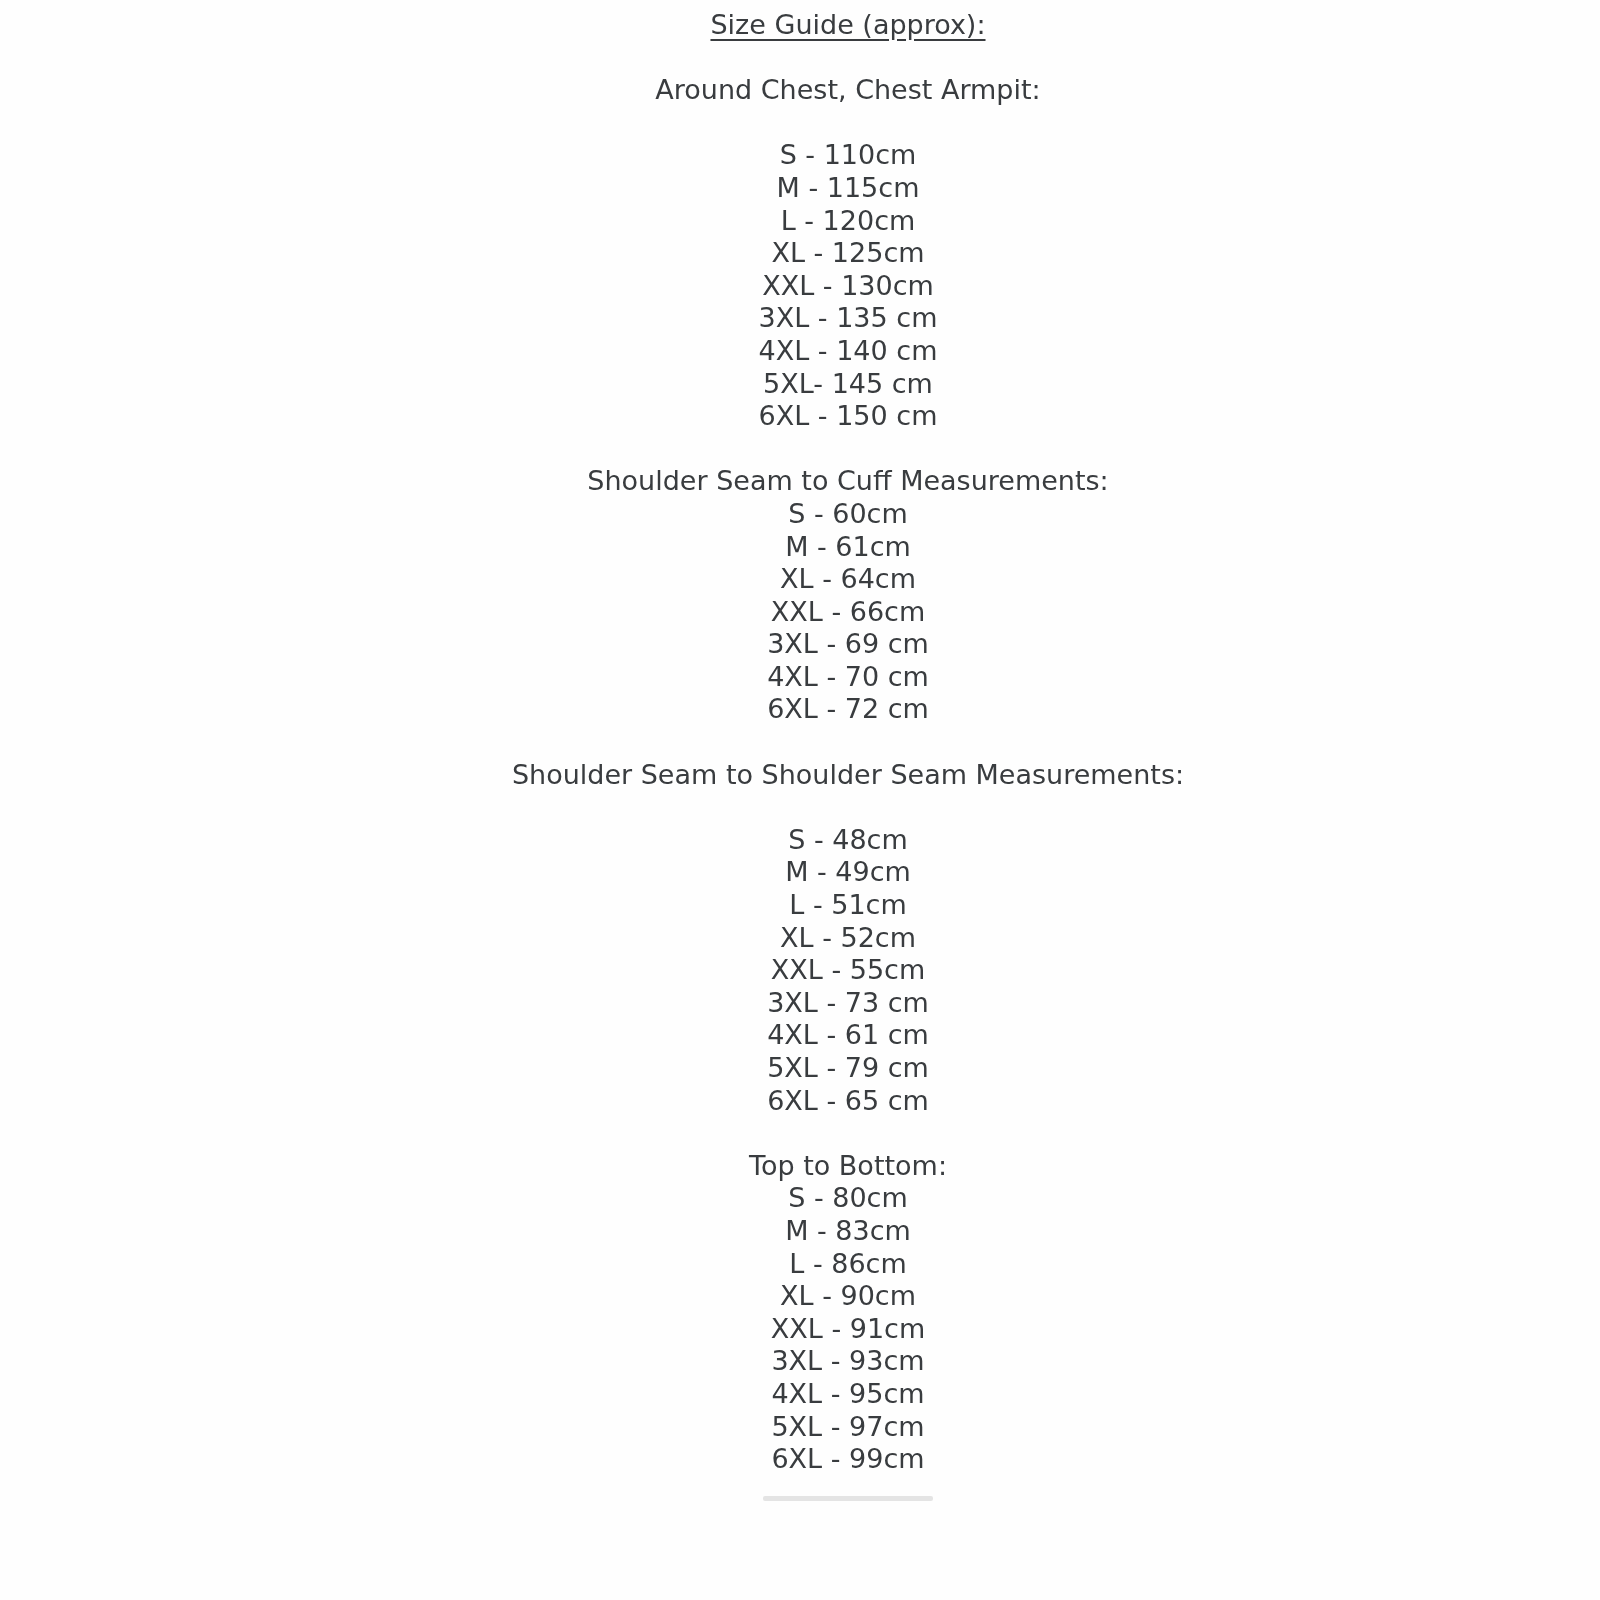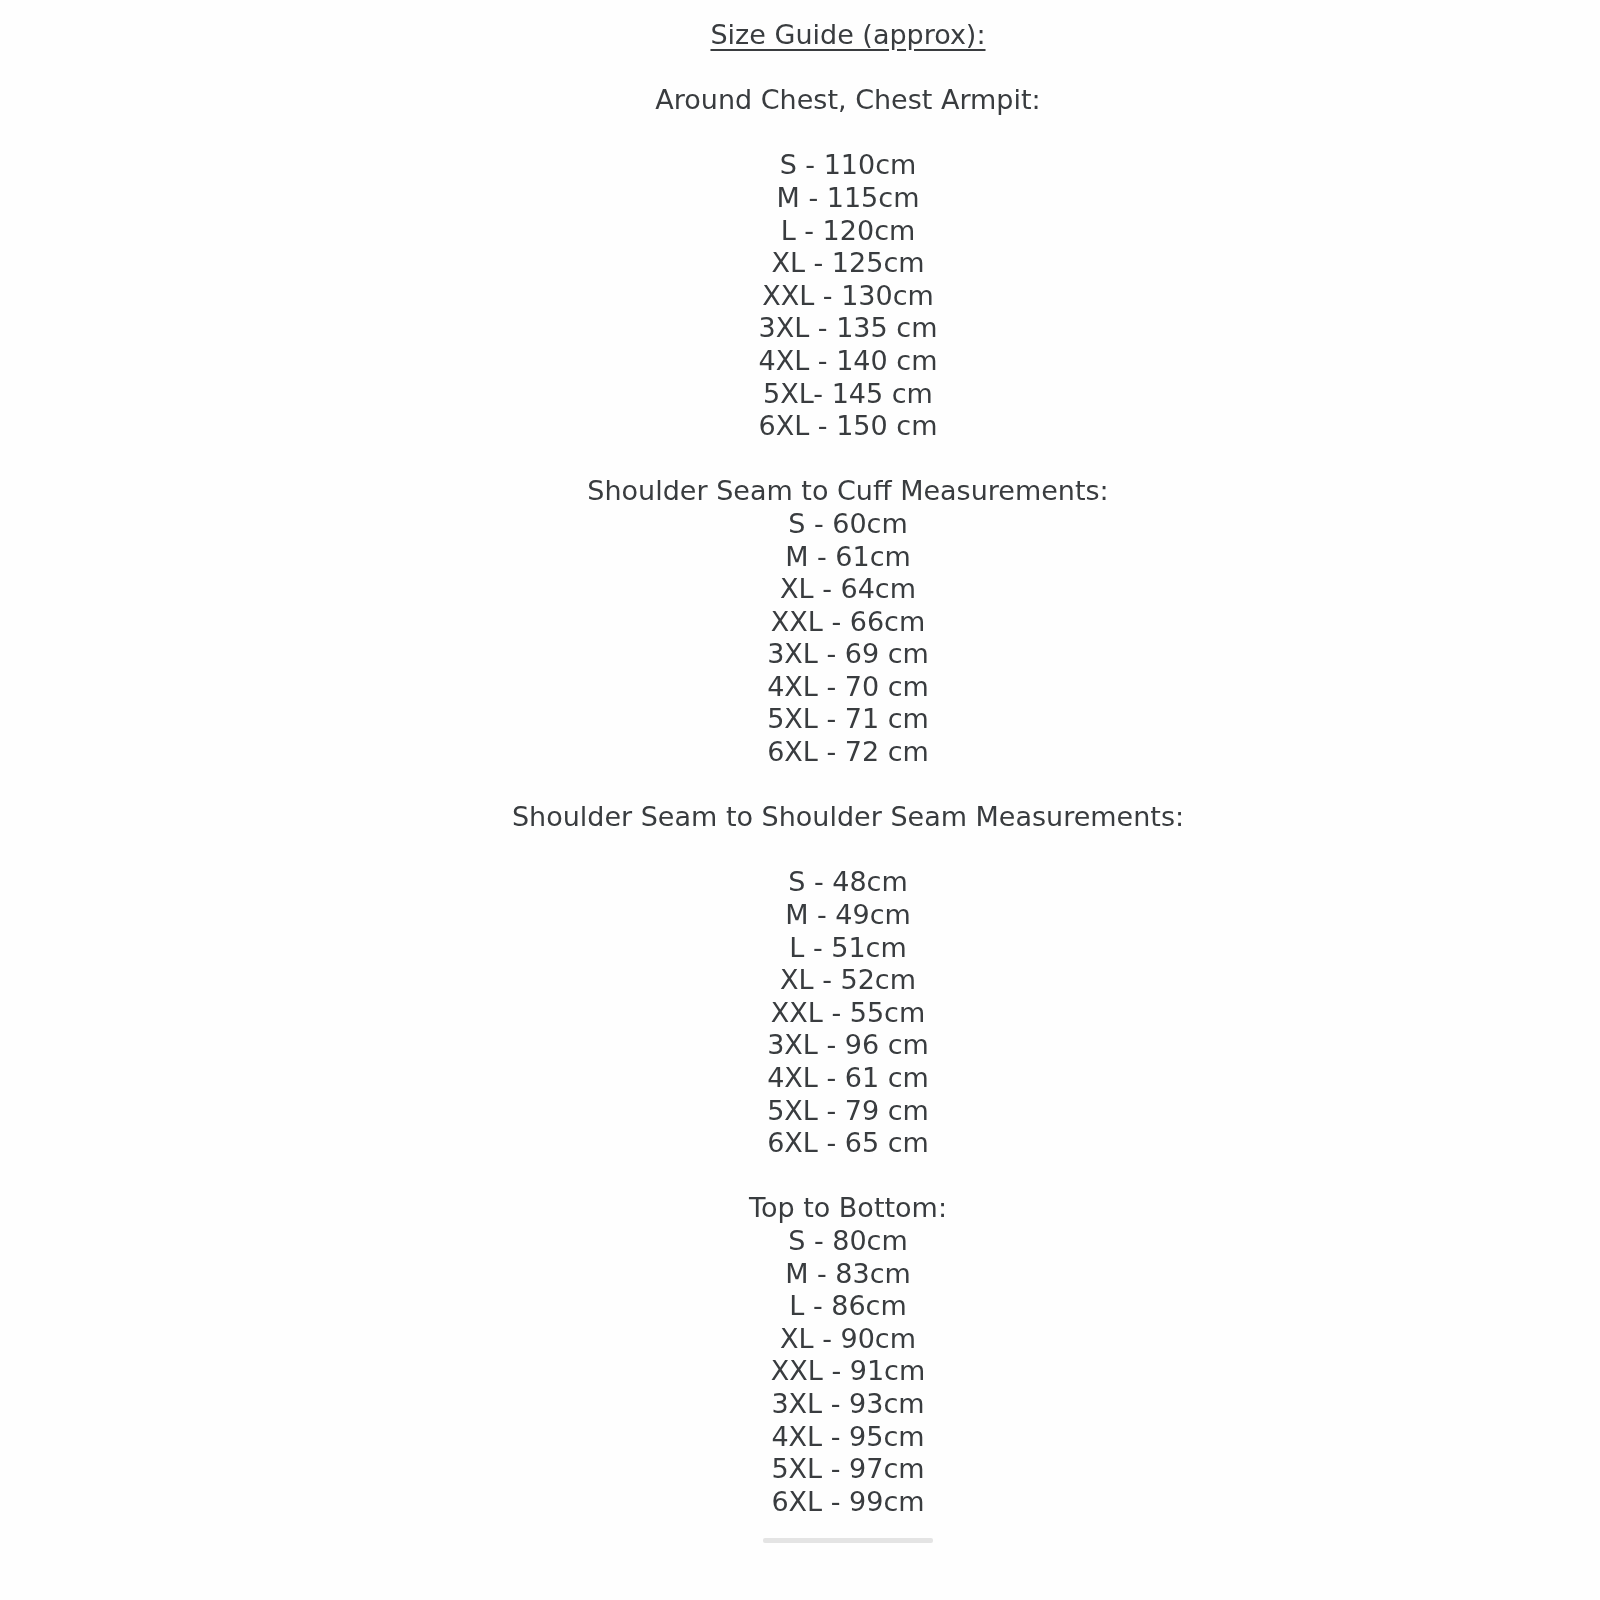--- a/index.html
+++ b/index.html
@@ -6,21 +6,21 @@
     margin: 0;
     padding: 0;
     background: #fefefe;
     width: 1600px;
     height: 1600px;
     overflow: hidden;
   }
   .doc {
     width: 1504px;
     margin-left: 96px;
-    padding-top: 19px;
+    padding-top: 9px;
     text-align: center;
     font-family: "DejaVu Sans", "Liberation Sans", sans-serif;
     font-size: 27px;
     color: #393c3f;
     -webkit-font-smoothing: antialiased;
   }
   .line, .gap {
     height: 32.6px;
     line-height: 32.6px;
     white-space: pre;
@@ -64,36 +64,35 @@
 
   <div>
     <div class="line">Shoulder Seam to Cuff Measurements:</div>
     <div>
         <div class="line">S - 60cm</div>
         <div class="line">M - 61cm</div>
         <div class="line">XL - 64cm</div>
         <div class="line">XXL - 66cm</div>
         <div class="line">3XL - 69 cm</div>
         <div class="line">4XL - 70 cm</div>
-        <div class="line">5XL - 71 cm</div>
         <div class="line">6XL - 72 cm</div>
       </div>
   </div>
   <div class="gap"></div>
 
   <div>
     <div class="line">Shoulder Seam to Shoulder Seam Measurements:</div>
     <div class="gap"></div>
     <div>
         <div class="line">S - 48cm</div>
         <div class="line">M - 49cm</div>
         <div class="line">L - 51cm</div>
         <div class="line">XL - 52cm</div>
         <div class="line">XXL - 55cm</div>
-        <div class="line">3XL - 96 cm</div>
+        <div class="line">3XL - 73 cm</div>
         <div class="line">4XL - 61 cm</div>
         <div class="line">5XL - 79 cm</div>
         <div class="line">6XL - 65 cm</div>
       </div>
   </div>
   <div class="gap"></div>
 
   <div>
     <div class="line">Top to Bottom:</div>
     <div>

